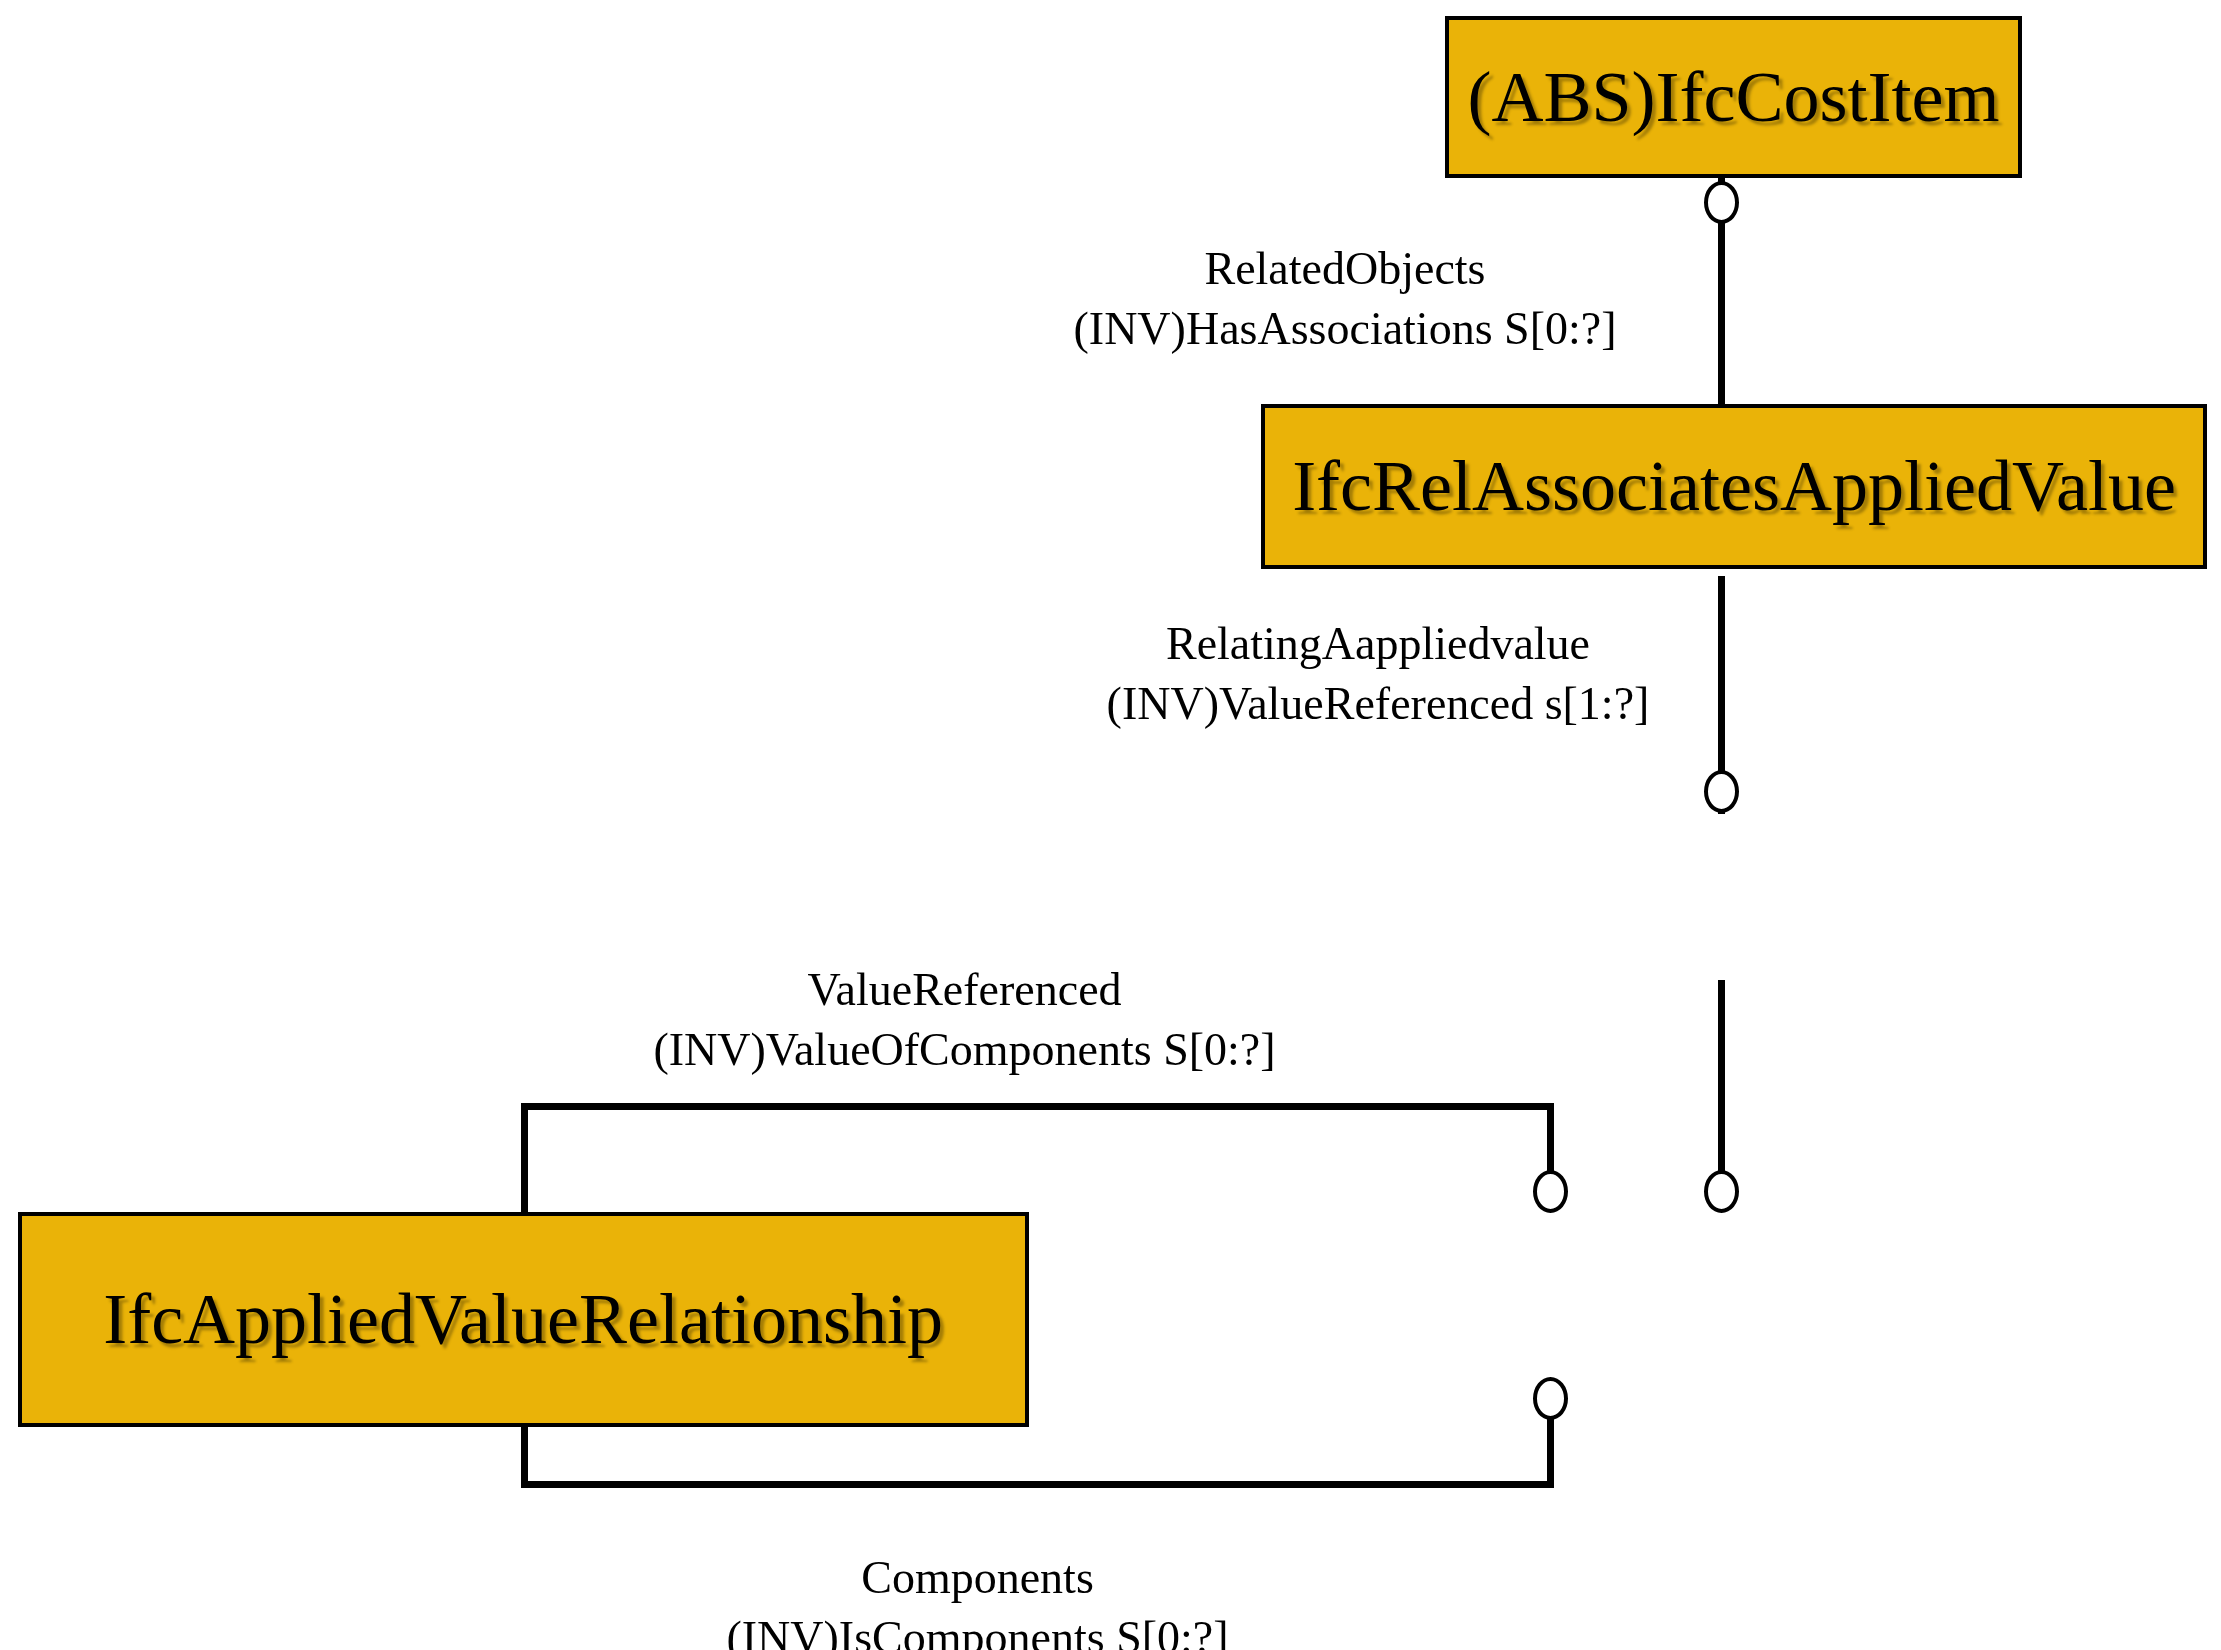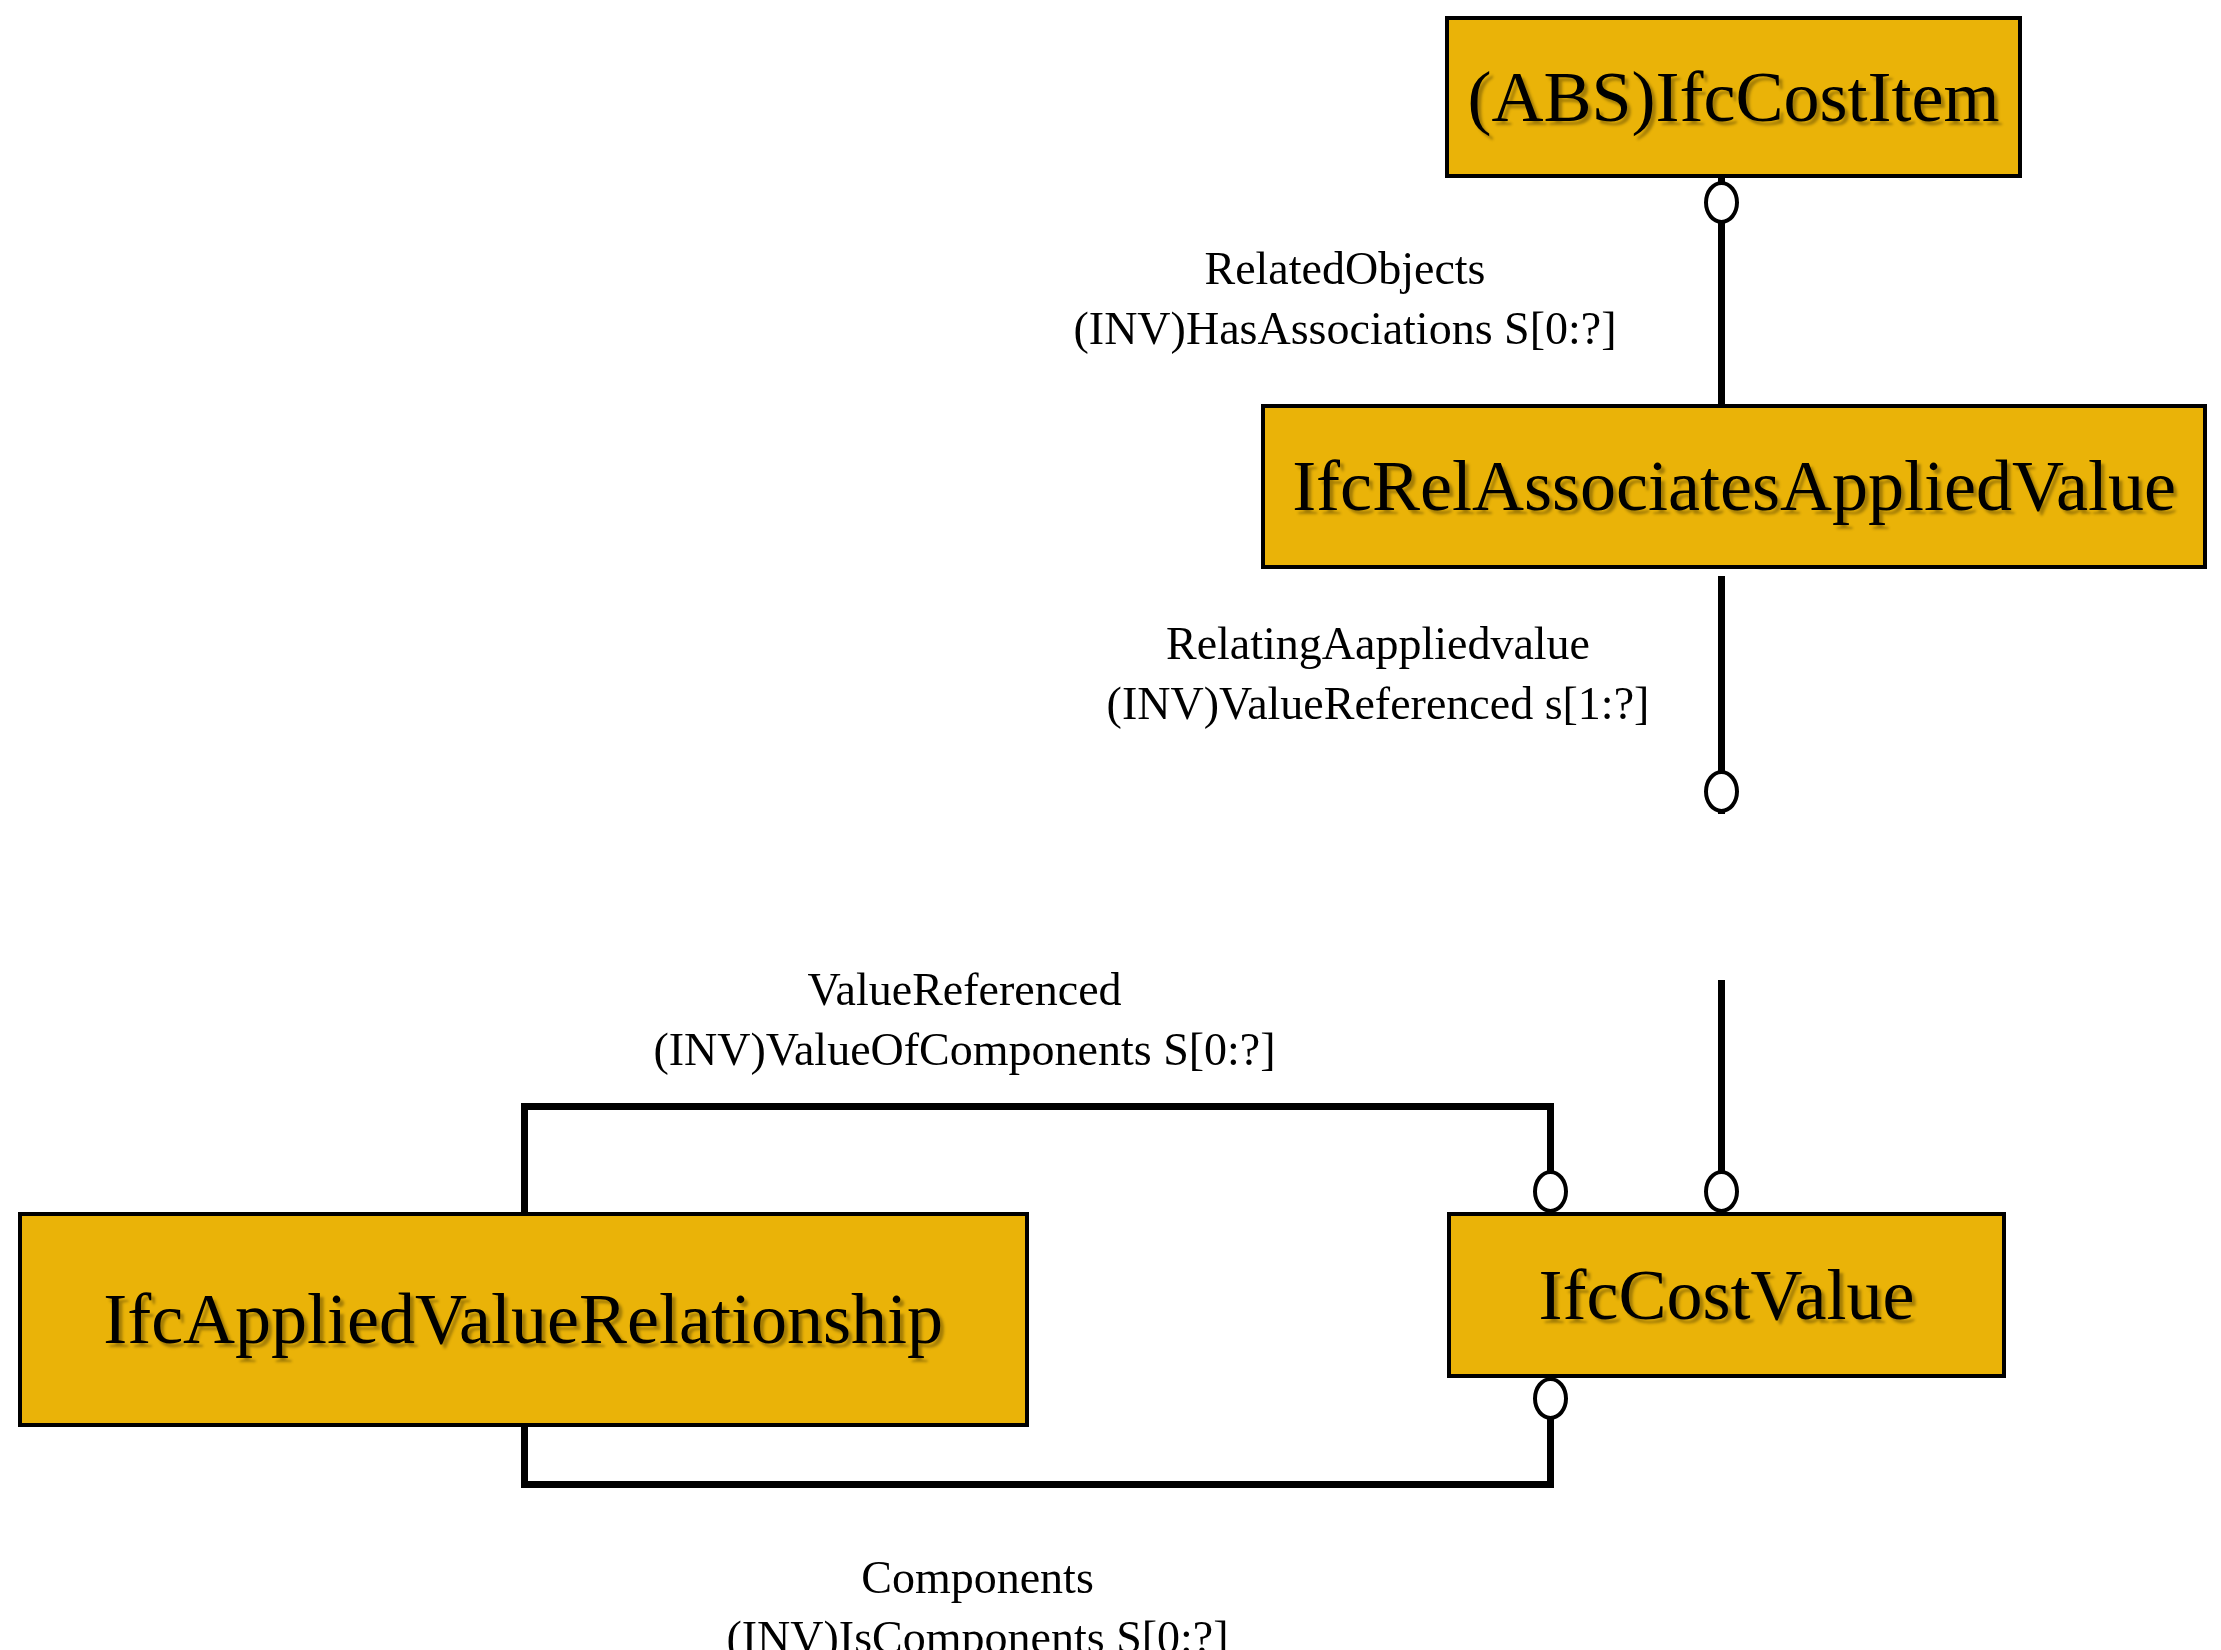--- a/index.html
+++ b/index.html
@@ -89,23 +89,20 @@
 
   <div class="entity-box" style="left:1261px; top:404px; width:946px; height:165px;">
     <span class="entity-label">IfcRelAssociatesAppliedValue</span>
   </div>
 
 
   <div class="entity-box" style="left:17.6px; top:1212px; width:1011px; height:215px;">
     <span class="entity-label">IfcAppliedValueRelationship</span>
   </div>
 
-  <div class="entity-box" style="left:1447px; top:1212px; width:559px; height:166px;">
-    <span class="entity-label">IfcCostValue</span>
-  </div>
 
   <div class="edge-label" style="left:974px; top:239px; width:742px;">
     <div>RelatedObjects</div>
     <div>(INV)HasAssociations S[0:?]</div>
   </div>
 
   <div class="edge-label" style="left:1007px; top:614px; width:742px;">
     <div>RelatingAappliedvalue</div>
     <div>(INV)ValueReferenced s[1:?]</div>
   </div>

